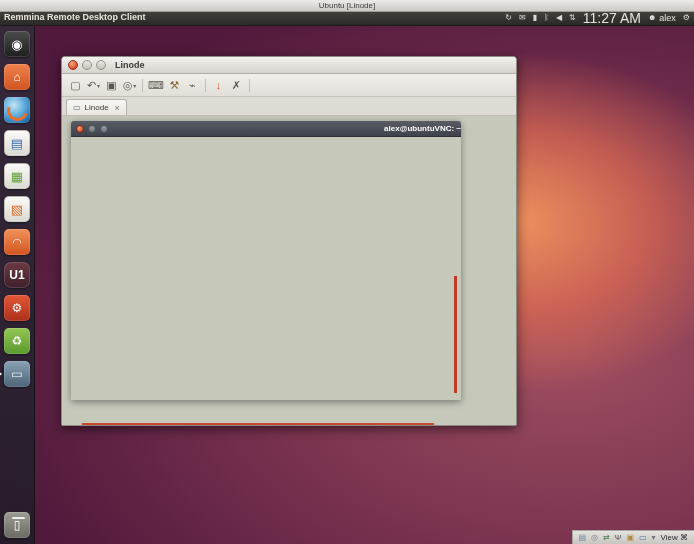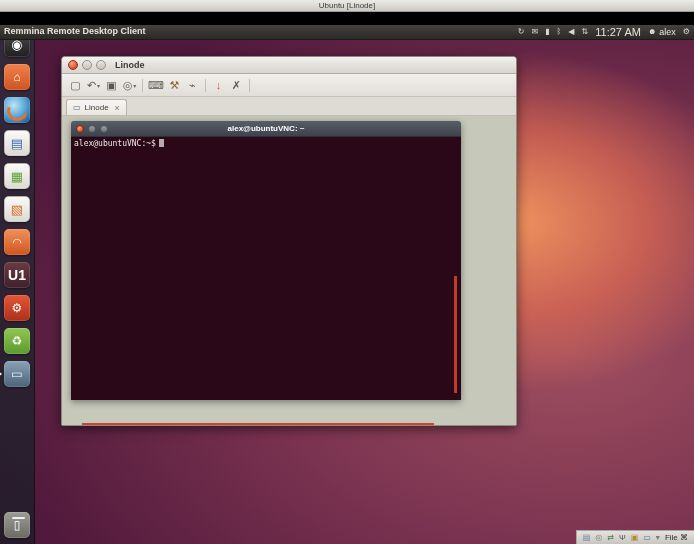--- a/index.html
+++ b/index.html
@@ -22,29 +22,29 @@
     display:flex;align-items:center;gap:5px;padding:0 6px;
     font-size:8px;color:#3c3c3c;
   }
   .sb-ic{font-size:8px;line-height:13px;}
   .sb-ic.i0{color:#5f7f9f}.sb-ic.i1{color:#7f7f7f}.sb-ic.i2{color:#3f7f4f}
   .sb-ic.i3{color:#555}.sb-ic.i4{color:#b08a3a}.sb-ic.i5{color:#4f6f9f}
   .sb-ic.i6{color:#777}
   .host-key{font-size:8px;color:#2e2e2e;}
   
   .panel{
-    position:absolute;left:0;top:25px;width:694px;height:14px;z-index:50;
+    position:absolute;left:0;top:11px;width:694px;height:14px;z-index:50;
     background:linear-gradient(#45423e,#2a2926);
     border-bottom:1px solid #1b1a18;
     color:#e8e4db;font-size:9px;
   }
   .panel-title{position:absolute;left:4px;top:0;line-height:13px;font-weight:bold;}
   .panel-right{position:absolute;right:4px;top:0;height:13px;display:flex;align-items:center;gap:7px;}
   .ind{font-size:8px;line-height:13px;color:#dcd8cf;}
-  .clock{font-size:11px;}
+  .clock{font-size:14px;}
   .session{display:flex;align-items:center;gap:3px;}
   .session .glyph{font-size:8px;}
   
   .wallpaper{
     position:absolute;left:0;top:25px;width:694px;height:519px;z-index:1;
     background:
       radial-gradient(ellipse 46% 42% at 74% 38%, rgba(243,150,94,.95) 0%, rgba(219,106,83,.75) 42%, rgba(160,70,85,0) 78%),
       radial-gradient(ellipse 85% 75% at 82% 62%, #a04f60 0%, #7a3350 52%, #51193c 100%),
       linear-gradient(135deg,#401029,#5c2246 60%,#47153a);
   }
@@ -71,21 +71,21 @@
   .tile-firefox::after{
     content:"";position:absolute;width:15px;height:15px;border-radius:50%;
     border:3px solid transparent;border-left-color:#e8702a;border-bottom-color:#e8702a;
     transform:rotate(-25deg);
   }
   .tile-doc{background:linear-gradient(#fbfaf8,#ddd9d2);border:1px solid rgba(0,0,0,.18);width:24px;height:24px;}
   .tile-writer{color:#3b6fb3;}
   .tile-calc{color:#5fa33c;}
   .tile-impress{color:#d86b2a;}
   .tile-usc{background:linear-gradient(#f2905a,#d0561e);font-size:11px;}
-  .tile-u1{background:linear-gradient(#6b3a42,#40202c);font-size:14px;font-weight:bold;}
+  .tile-u1{background:linear-gradient(#6b3a42,#40202c);font-size:12px;font-weight:bold;border-radius:7px;}
   .tile-settings{background:linear-gradient(#e25736,#ad301a);font-size:12px;}
   .tile-updater{background:linear-gradient(#93c653,#5a9a2e);font-size:12px;}
   .tile-remmina{background:linear-gradient(#8aa2b4,#4c6478);font-size:12px;}
   .tile-trash{background:linear-gradient(#9c9c95,#6b6b64);font-size:12px;position:absolute;bottom:6px;left:4px;}
   .g-trash{position:relative;}
   .g-trash::before{content:"";position:absolute;left:-2px;top:-1px;width:13px;height:2px;background:#eee;border-radius:1px;}
   
   .rem-window{
     position:absolute;left:61px;top:40px;width:456px;height:370px;z-index:30;
     background:#ece9e4;border:1px solid #8e8a83;border-radius:4px 4px 2px 2px;
@@ -136,21 +136,21 @@
   }
   .t-titlebar{
     height:15px;flex:0 0 auto;position:relative;display:flex;align-items:center;gap:4px;padding:0 5px;
     background:linear-gradient(#585d66,#3e434b);border-radius:3px 3px 0 0;
     border-bottom:1px solid #2c3037;
   }
   .twbtn{width:8px;height:8px;border-radius:50%;box-sizing:border-box;z-index:2;}
   .twbtn.close{background:radial-gradient(circle at 35% 30%, #f7a98c, #e25a34 60%, #b03a19);border:1px solid #7d2a12;}
   .twbtn.plain{background:linear-gradient(#9aa0a8,#6d737b);border:1px solid #4d525a;}
   .t-title{
-    position:absolute;left:0;top:0;width:100%;text-align:center;
+    position:absolute;left:0;top:0;width:100%;text-align:right;
     font-size:8px;font-weight:bold;color:#fff;line-height:15px;pointer-events:none;
   }
   .t-menubar{
     height:13px;flex:0 0 auto;display:flex;align-items:center;gap:9px;padding:0 6px;
     background:#3b3a35;color:#d9d5cc;font-size:8px;
   }
   .t-body{
     flex:1 1 auto;background:#2a0817;color:#ece8e1;
     font-family:"DejaVu Sans Mono",monospace;font-size:8px;line-height:10px;
     padding:2px 3px;
@@ -275,31 +275,28 @@
   </div>
   <div class="rem-viewport">
 
     <div class="vnc-terminal">
       <div class="t-titlebar">
         <span class="twbtn close"></span>
         <span class="twbtn plain"></span>
         <span class="twbtn plain"></span>
         <span class="t-title">alex@ubuntuVNC: ~</span>
       </div>
-      <div class="t-body">
-        <span>alex@ubuntuVNC:~$</span><span class="t-cursor"></span>
-      </div>
     </div>
     <div class="artifact-v"></div>
     <div class="artifact-h"></div>
   </div>
 </div>
 
 <div class="host-statusbar">
   <span class="sb-ic i0">▤</span>
   <span class="sb-ic i1">◎</span>
   <span class="sb-ic i2">⇄</span>
   <span class="sb-ic i3">Ψ</span>
   <span class="sb-ic i4">▣</span>
   <span class="sb-ic i5">▭</span>
   <span class="sb-ic i6">▾</span>
-  <span class="host-key">File ⌘</span>
+  <span class="host-key">View ⌘</span>
 </div>
 
 </body></html>

